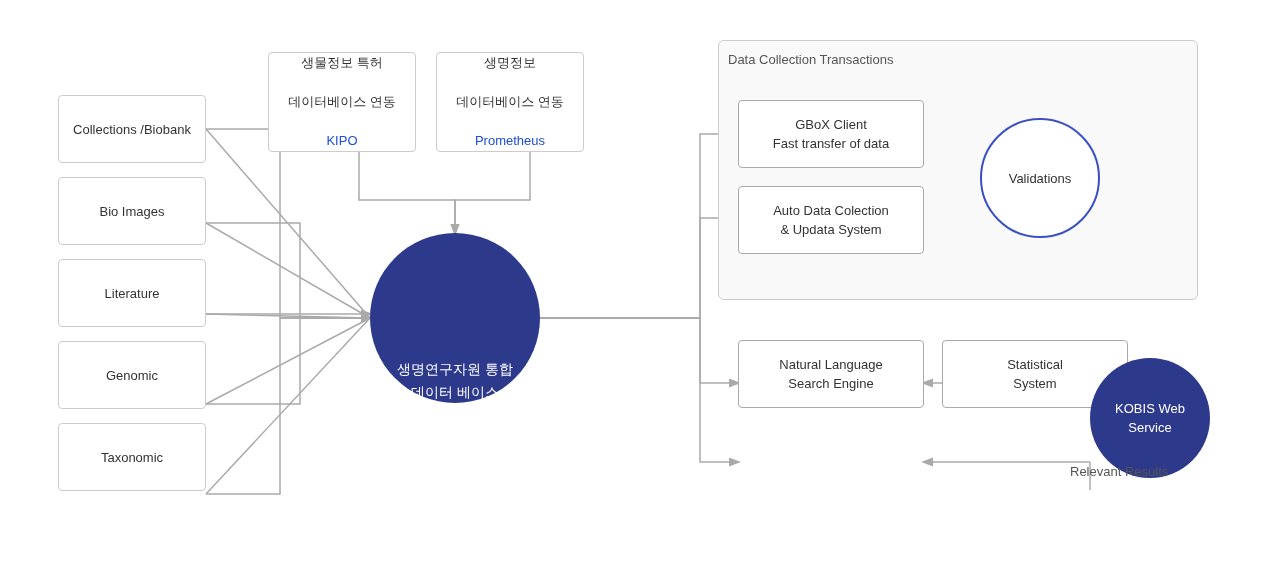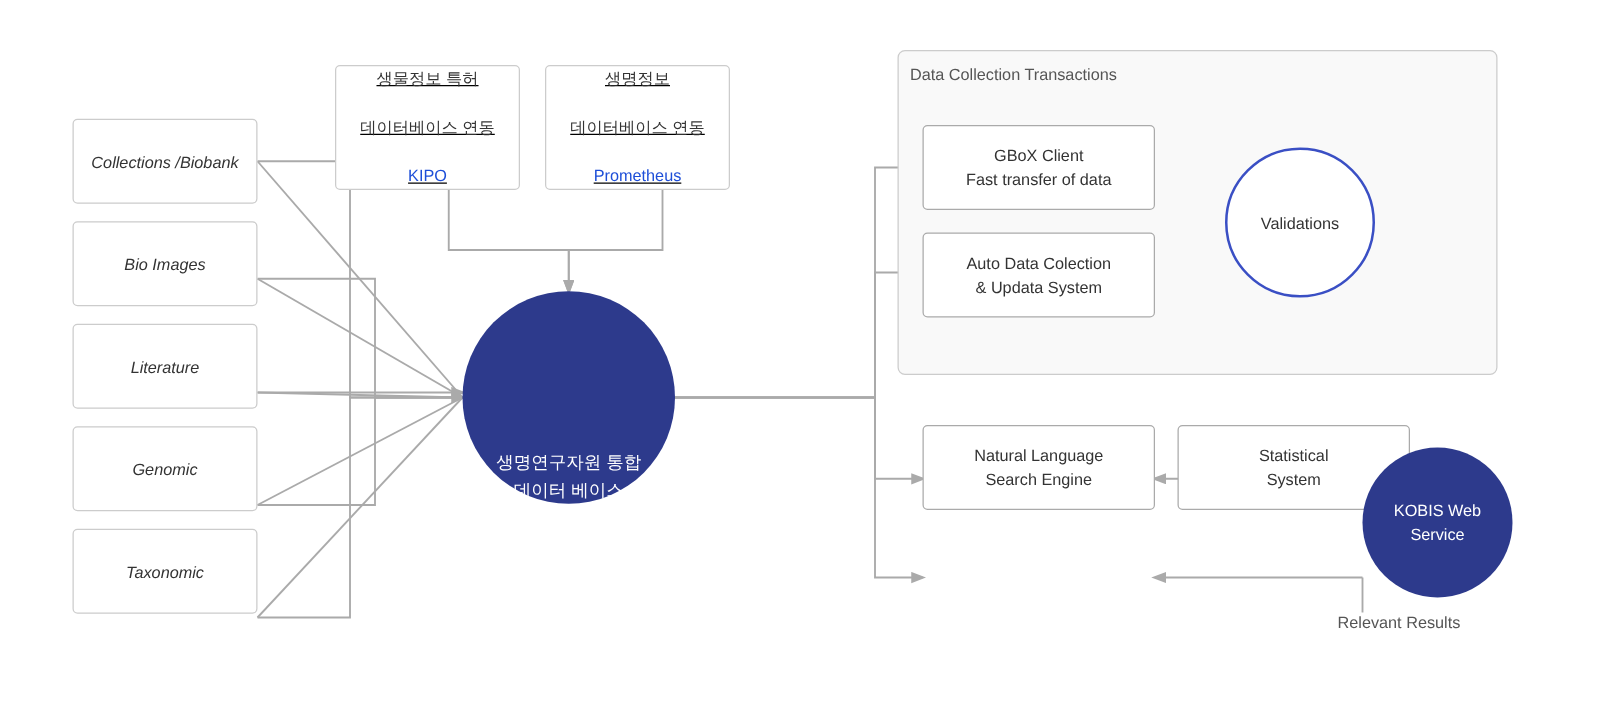--- a/index.html
+++ b/index.html
@@ -32,31 +32,29 @@
       height: 68px;
       border: 1px solid #ccc;
       border-radius: 4px;
       display: flex;
       align-items: center;
       justify-content: center;
       text-align: center;
       font-size: 13px;
       color: #333;
       background: #fff;
-      font-style: italic;
     }
 
     
     .top-boxes {
       position: absolute;
       left: 268px;
       top: 52px;
       display: flex;
       gap: 20px;
-      text-decoration: underline;
     }
     .top-box {
       width: 148px;
       height: 100px;
       border: 1px solid #ccc;
       border-radius: 4px;
       display: flex;
       flex-direction: column;
       align-items: center;
       justify-content: center;
@@ -190,21 +188,21 @@
       text-align: center;
       font-size: 13px;
       color: #fff;
       line-height: 1.5;
     }
 
     
     .relevant-results {
       position: absolute;
       left: 1070px;
-      top: 490px;
+      top: 464px;
       font-size: 13px;
       color: #555;
       text-align: right;
     }
 
     
     .arrows-svg {
       position: absolute;
       top: 0;
       left: 0;

